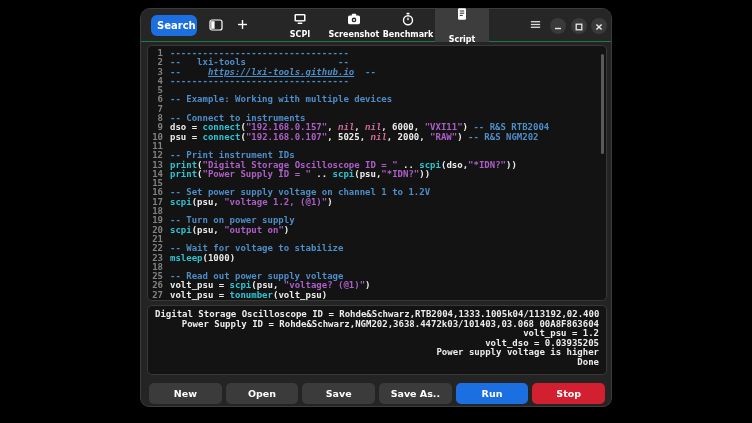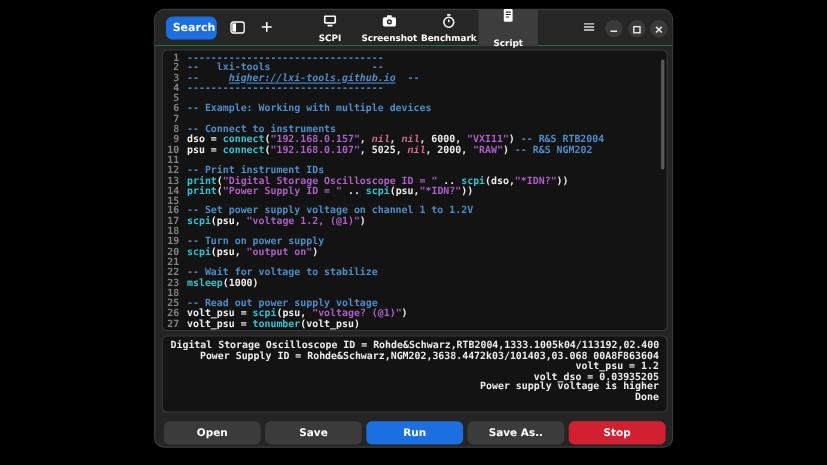--- a/index.html
+++ b/index.html
@@ -150,21 +150,21 @@
           <line x1="6.6" y1="1.4" x2="1.4" y2="6.6" stroke="#e8e8e8" stroke-width="1.4"></line>
         </svg>
       </span>
     </button>
   </div>
 
   <div class="editor">
     <div class="editor-inner">
         <div class="code-line"><span class="ln">1</span><span class="tok-comment">---------------------------------</span></div>
         <div class="code-line"><span class="ln">2</span><span class="tok-comment">--   lxi-tools                 --</span></div>
-        <div class="code-line"><span class="ln">3</span><span class="tok-comment">--     </span><span class="tok-link">higher://lxi-tools.github.io</span><span class="tok-comment">  --</span></div>
+        <div class="code-line"><span class="ln">3</span><span class="tok-comment">--     </span><span class="tok-link">https://lxi-tools.github.io</span><span class="tok-comment">  --</span></div>
         <div class="code-line"><span class="ln">4</span><span class="tok-comment">---------------------------------</span></div>
         <div class="code-line"><span class="ln">5</span></div>
         <div class="code-line"><span class="ln">6</span><span class="tok-comment">-- Example: Working with multiple devices</span></div>
         <div class="code-line"><span class="ln">7</span></div>
         <div class="code-line"><span class="ln">8</span><span class="tok-comment">-- Connect to instruments</span></div>
         <div class="code-line"><span class="ln">9</span><span class="tok-plain">dso = </span><span class="tok-kw">connect</span><span class="tok-plain">(</span><span class="tok-str">"192.168.0.157"</span><span class="tok-plain">, </span><span class="tok-nil">nil</span><span class="tok-plain">, </span><span class="tok-nil">nil</span><span class="tok-plain">, </span><span class="tok-num">6000</span><span class="tok-plain">, </span><span class="tok-str">"VXI11"</span><span class="tok-plain">) </span><span class="tok-comment">-- R&amp;S RTB2004</span></div>
         <div class="code-line"><span class="ln">10</span><span class="tok-plain">psu = </span><span class="tok-kw">connect</span><span class="tok-plain">(</span><span class="tok-str">"192.168.0.107"</span><span class="tok-plain">, </span><span class="tok-num">5025</span><span class="tok-plain">, </span><span class="tok-nil">nil</span><span class="tok-plain">, </span><span class="tok-num">2000</span><span class="tok-plain">, </span><span class="tok-str">"RAW"</span><span class="tok-plain">) </span><span class="tok-comment">-- R&amp;S NGM202</span></div>
         <div class="code-line"><span class="ln">11</span></div>
         <div class="code-line"><span class="ln">12</span><span class="tok-comment">-- Print instrument IDs</span></div>
         <div class="code-line"><span class="ln">13</span><span class="tok-kw">print</span><span class="tok-plain">(</span><span class="tok-str">"Digital Storage Oscilloscope ID = "</span><span class="tok-plain"> .. </span><span class="tok-kw">scpi</span><span class="tok-plain">(dso,</span><span class="tok-str">"*IDN?"</span><span class="tok-plain">))</span></div>
@@ -189,20 +189,21 @@
   <div class="console">
       <div class="console-line">Digital Storage Oscilloscope ID = Rohde&amp;Schwarz,RTB2004,1333.1005k04/113192,02.400</div>
       <div class="console-line">Power Supply ID = Rohde&amp;Schwarz,NGM202,3638.4472k03/101403,03.068 00A8F863604</div>
       <div class="console-line">volt_psu = 1.2</div>
       <div class="console-line">volt_dso = 0.03935205</div>
       <div class="console-line">Power supply voltage is higher</div>
       <div class="console-line">Done</div>
     </div>
 
   <div class="actions">
+      <button class="action-btn">New</button>
       <button class="action-btn">Open</button>
       <button class="action-btn">Save</button>
+      <button class="action-btn">Save As..</button>
       <button class="action-btn primary">Run</button>
-      <button class="action-btn">Save As..</button>
       <button class="action-btn destructive">Stop</button>
     </div>
 
 </div>
 
 </body></html>

